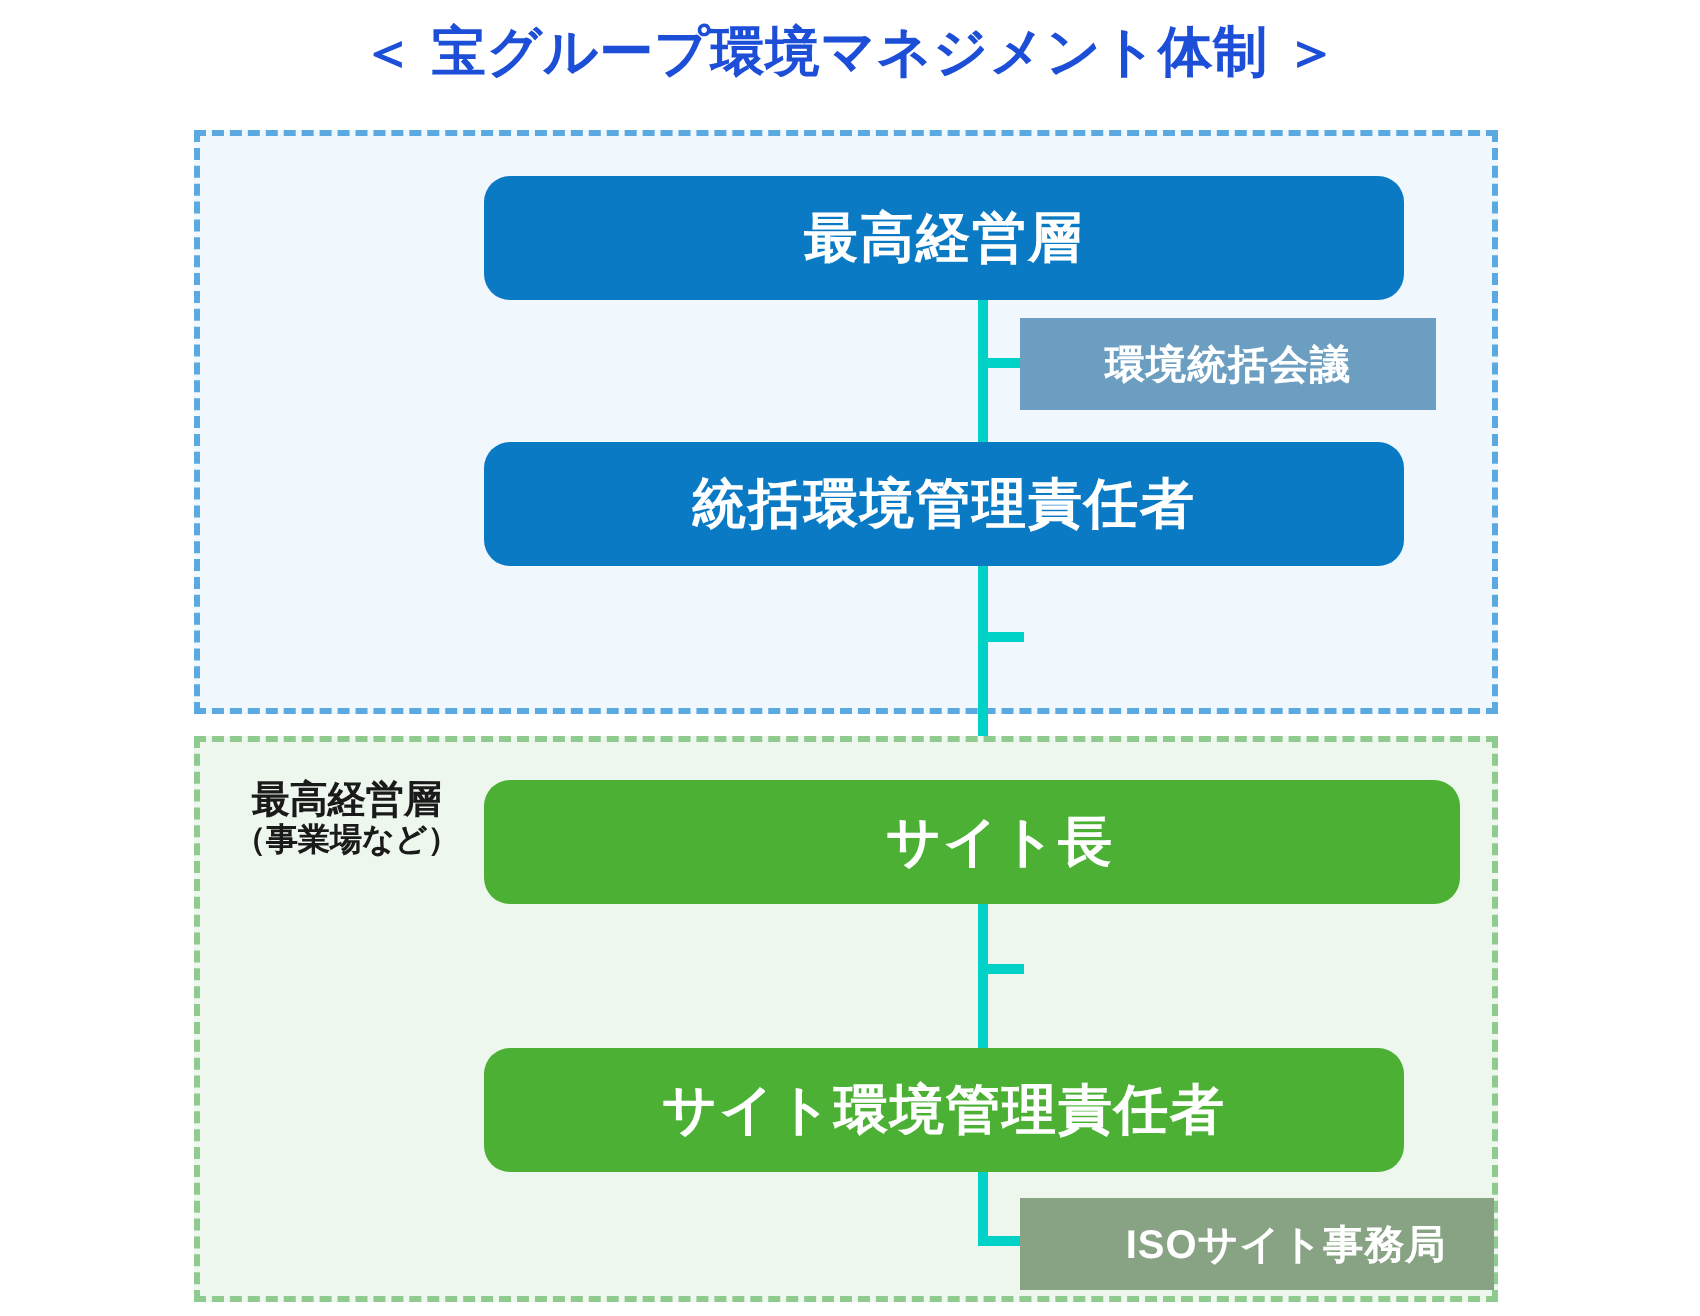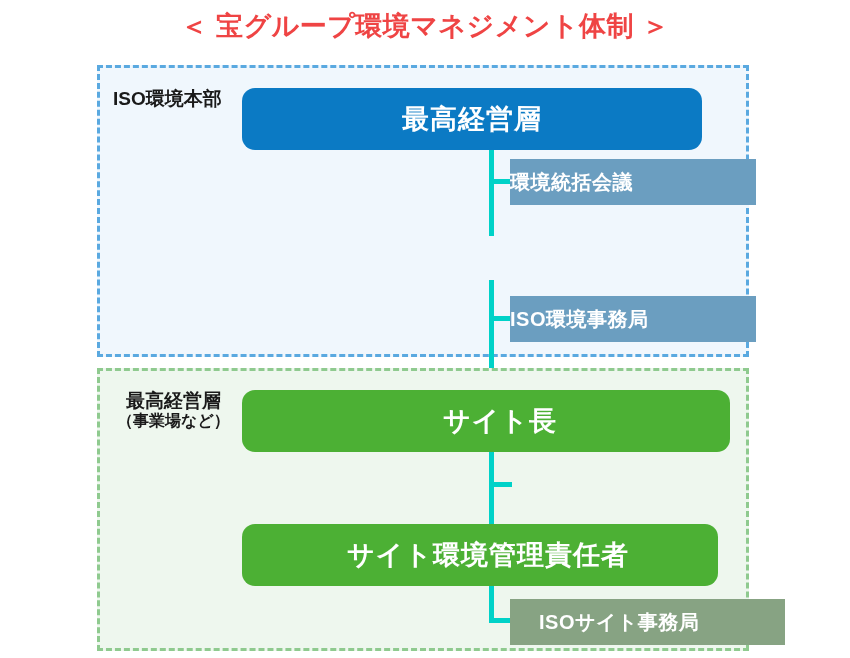--- a/index.html
+++ b/index.html
@@ -24,21 +24,21 @@
 
   
   .diagram-title {
     position: absolute;
     left: 0;
     top: 8px;
     width: 850px;
     text-align: center;
     font-size: 27px;
     font-weight: bold;
-    color: #ef4444;
+    color: #1d4ed8;
     letter-spacing: 0.5px;
     white-space: nowrap;
   }
 
   
   .section-panel {
     position: absolute;
     box-sizing: border-box;
   }
   .section-panel.corp {
@@ -110,82 +110,82 @@
     letter-spacing: 1px;
     white-space: nowrap;
   }
   .node-main.blue { background: #0b7ac4; }
   .node-main.green { background: #4cb034; }
 
   
   .node-side {
     position: absolute;
     left: 510px;
-    width: 246px;
+    width: 208px;
     height: 46px;
     display: flex;
     align-items: center;
+    justify-content: center;
     color: #ffffff;
     font-size: 20px;
     font-weight: bold;
     letter-spacing: 0.5px;
     white-space: nowrap;
   }
   .node-side.slate { background: #6b9ec0; }
   .node-side.sage  { background: #87a383; }
 </style>
 </head>
 <body>
 
 <div id="diagram-root">
 
   <div class="diagram-title">＜ 宝グループ環境マネジメント体制 ＞</div>
 
   <div class="section-panel corp"></div>
 
-  <div class="section-label corp">ISO環境本部</div>
 
   <div class="connector-vertical" style="left:489px; top:148px; height:88px;"></div>
   <div class="connector-branch" style="left:489px; top:179px; width:23px;"></div>
 
   <div class="connector-vertical" style="left:489px; top:280px; height:120px;"></div>
   <div class="connector-branch" style="left:489px; top:316px; width:23px;"></div>
 
   <div class="node-main blue" style="top:88px;">
     <span>最高経営層</span>
   </div>
 
   <div class="node-side slate" style="top:159px;">
     <span>環境統括会議</span>
   </div>
 
+  <div class="node-main blue" style="top:221px;">
+    <span>統括環境管理責任者</span>
+  </div>
 
-  <div class="node-side slate" style="top:296px;">
-    <span>ISO環境事務局</span>
-  </div>
 
   <div class="section-panel site"></div>
 
   <div class="section-label site">
     <span>最高経営層</span>
     <span class="line2">（事業場など）</span>
   </div>
 
   <div class="connector-vertical" style="left:489px; top:450px; height:88px;"></div>
   <div class="connector-branch" style="left:489px; top:482px; width:23px;"></div>
 
   <div class="connector-vertical" style="left:489px; top:583px; height:40px;"></div>
   <div class="connector-branch" style="left:489px; top:618px; width:23px;"></div>
 
   <div class="node-main green" style="top:390px;padding-left:28px;">
     <span>サイト長</span>
   </div>
 
 
-  <div class="node-main green" style="top:524px;padding-left:16px;">
+  <div class="node-main green" style="top:524px;">
     <span>サイト環境管理責任者</span>
   </div>
 
   <div class="node-side sage" style="top:599px;padding-left:29px;">
     <span>ISOサイト事務局</span>
   </div>
 
 </div>
 
 </body></html>

